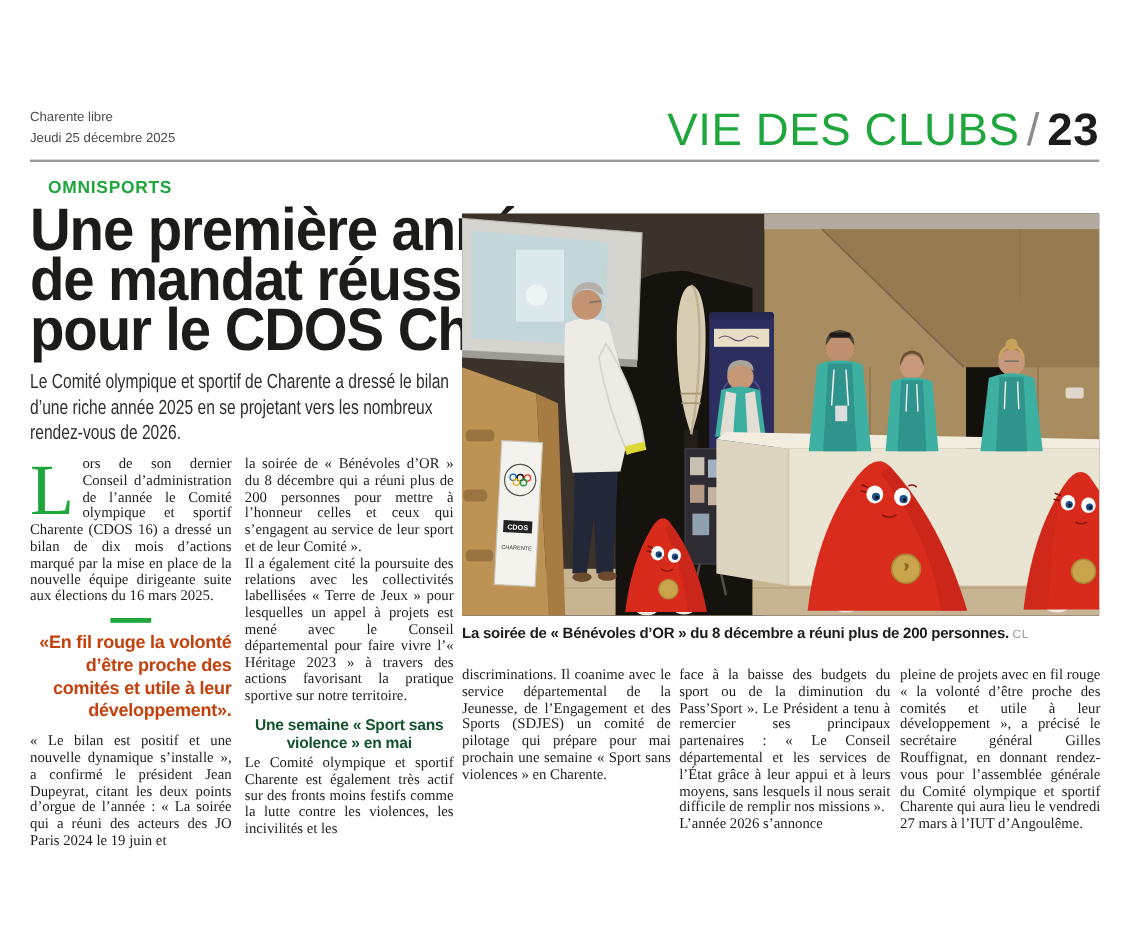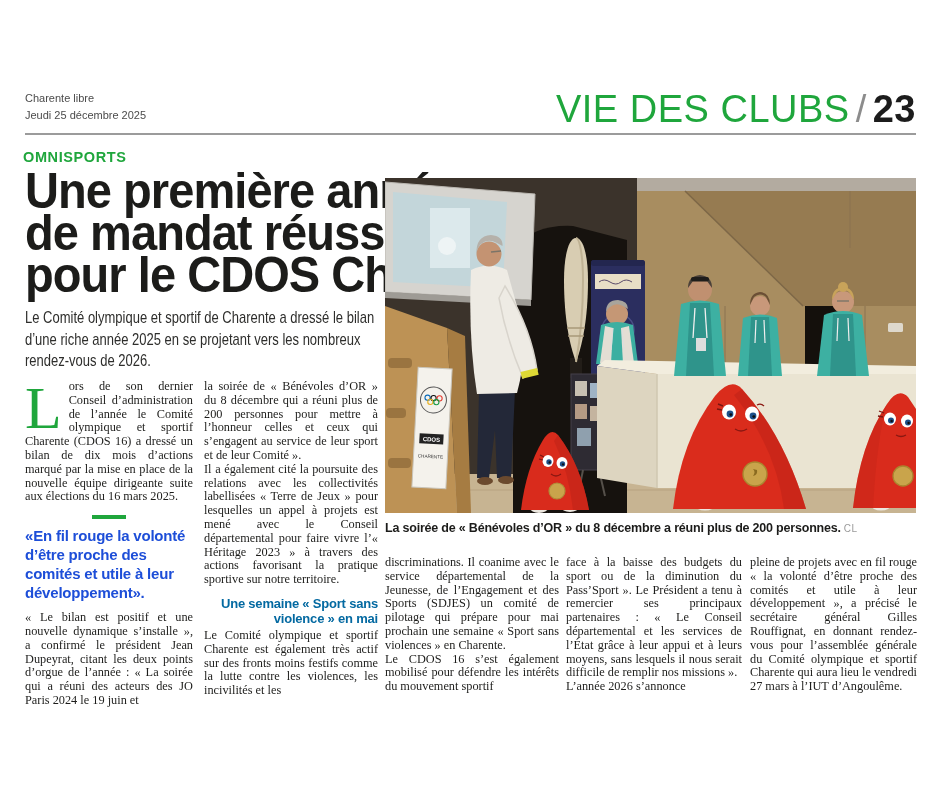--- a/index.html
+++ b/index.html
@@ -9,36 +9,36 @@
     font-family:"Liberation Sans", sans-serif; overflow:hidden;
   }
   
   .hdr-left { position:absolute; left:25px; top:90px; font-size:11px; color:#4b4b4b; line-height:17px; }
   .hdr-right { position:absolute; right:24px; top:88px; font-size:38px; font-weight:300; letter-spacing:0.5px; white-space:nowrap; }
   .hdr-right .section { color:#1fa63c; }
   .hdr-right .sep { color:#8c8c8c; padding:0 6px; font-weight:300; }
   .hdr-right .pagenum { color:#1c1c1c; font-weight:700; }
   .hdr-rule { position:absolute; left:25px; right:24px; top:133px; height:1.5px; background:#9b9b9b; }
   
-  .kicker { position:absolute; left:23px; top:149px; color:#1fa63c; font-weight:700; font-size:14.5px; letter-spacing:0.6px; }
+  .kicker { position:absolute; left:40px; top:149px; color:#1fa63c; font-weight:700; font-size:14.5px; letter-spacing:0.6px; }
   .headline { position:absolute; left:25px; top:170px; color:#1c1c1a; font-weight:700; font-size:50px; line-height:42px; letter-spacing:-1px; }
   .headline .hl-line { transform:scaleX(0.94); transform-origin:left center; white-space:nowrap; }
   .standfirst { position:absolute; left:25px; top:307px; width:470px; font-size:17px; line-height:21.5px; color:#2e2e2c; transform:scaleX(0.765); transform-origin:left top; }
   
   .bodycol { position:absolute; top:380px; font-family:"Liberation Serif", serif; font-size:12.3px; line-height:13.8px; color:#1d1d1b; text-align:justify; }
   .bodycol p { margin:0; }
   .col1 { left:25px;  width:168px; }
   .col2 { left:204px; width:174px; }
   .col3 { left:385px; width:174px; top:556px; }
   .col4 { left:566px; width:176px; top:556px; }
   .col5 { left:750px; width:167px; top:556px; }
   .dropcap { float:left; color:#1fa63c; font-family:"Liberation Serif", serif; font-weight:400; font-size:60px; line-height:50px; padding-right:7px; padding-top:3px; }
   .greenrule { width:34px; height:4px; background:#1fa63c; margin:11px auto 7px auto; }
-  .pullquote { font-family:"Liberation Sans", sans-serif; color:#1d4ed8; font-weight:700; font-size:15px; line-height:19px; text-align:left; letter-spacing:-0.2px; margin-bottom:9px; }
-  .crosshead { font-family:"Liberation Sans", sans-serif; font-weight:700; font-size:13px; line-height:15.5px; color:#0369a1; text-align:right; margin:9px 0 2px 0; letter-spacing:-0.2px; }
+  .pullquote { font-family:"Liberation Sans", sans-serif; color:#c2410c; font-weight:700; font-size:15px; line-height:19px; text-align:right; letter-spacing:-0.2px; margin-bottom:9px; }
+  .crosshead { font-family:"Liberation Sans", sans-serif; font-weight:700; font-size:13px; line-height:15.5px; color:#14532d; text-align:center; margin:9px 0 2px 0; letter-spacing:-0.2px; }
   
   .photo { position:absolute; left:385px; top:178px; width:531px; height:335px; background:#3b332b; }
   .photo svg { display:block; width:531px; height:335px; }
   .caption { position:absolute; left:385px; top:521px; width:531px; font-size:12.5px; font-weight:700; color:#1c1c1a; letter-spacing:-0.2px; }
   .caption .credit { font-weight:400; font-size:10px; color:#9a9a9a; letter-spacing:0.5px; padding-left:3px;margin-top:35px; }
 </style>
 </head>
 <body>
 
 <div class="page">
@@ -274,21 +274,20 @@
       </g>
     </svg>
   </div>
 
   <div class="caption">
     <span>La soirée de « Bénévoles d’OR » du 8 décembre a réuni plus de 200 personnes.</span><span class="credit">CL</span>
   </div>
 
   <div class="bodycol col3">
     <p>discriminations. Il coanime avec le service départemental de la Jeunesse, de l’Engagement et des Sports (SDJES) un comité de pilotage qui prépare pour mai prochain une semaine « Sport sans violences » en Charente.</p>
-    <p>Le CDOS 16 s’est également mobilisé pour défendre les intérêts du mouvement sportif</p>
   </div>
   <div class="bodycol col4">
     <p>face à la baisse des budgets du sport ou de la diminution du Pass’Sport ». Le Président a tenu à remercier ses principaux partenaires : « Le Conseil départemental et les services de l’État grâce à leur appui et à leurs moyens, sans lesquels il nous serait difficile de remplir nos missions ».</p>
     <p>L’année 2026 s’annonce</p>
   </div>
   <div class="bodycol col5">
     <p>pleine de projets avec en fil rouge « la volonté d’être proche des comités et utile à leur développement », a précisé le secrétaire général Gilles Rouffignat, en donnant rendez-vous pour l’assemblée générale du Comité olympique et sportif Charente qui aura lieu le vendredi 27 mars à l’IUT d’Angoulême.</p>
   </div>
 
 </div>

